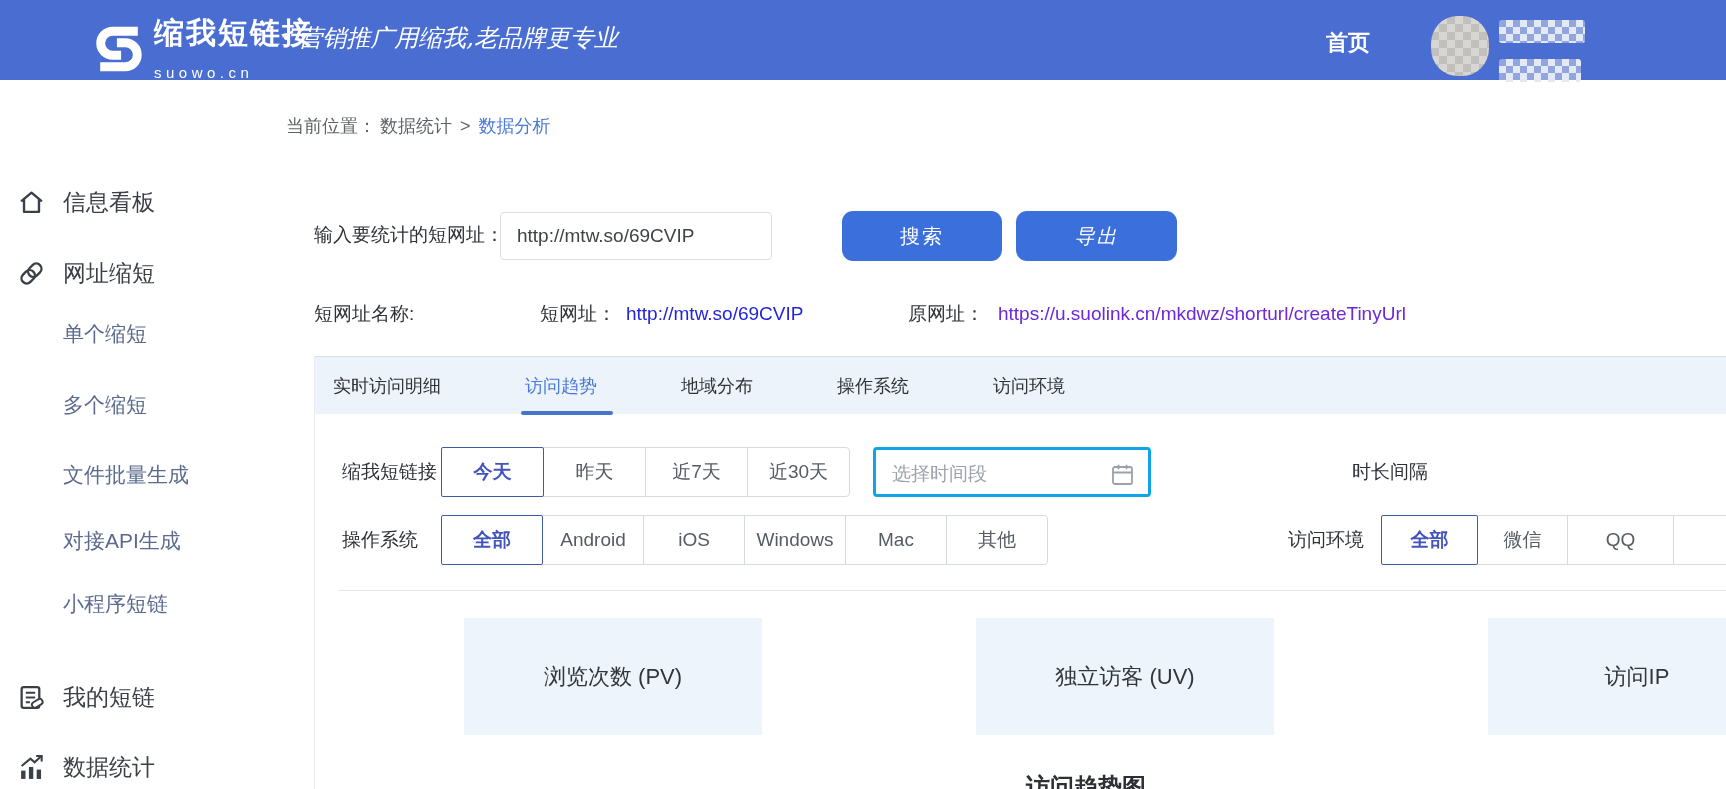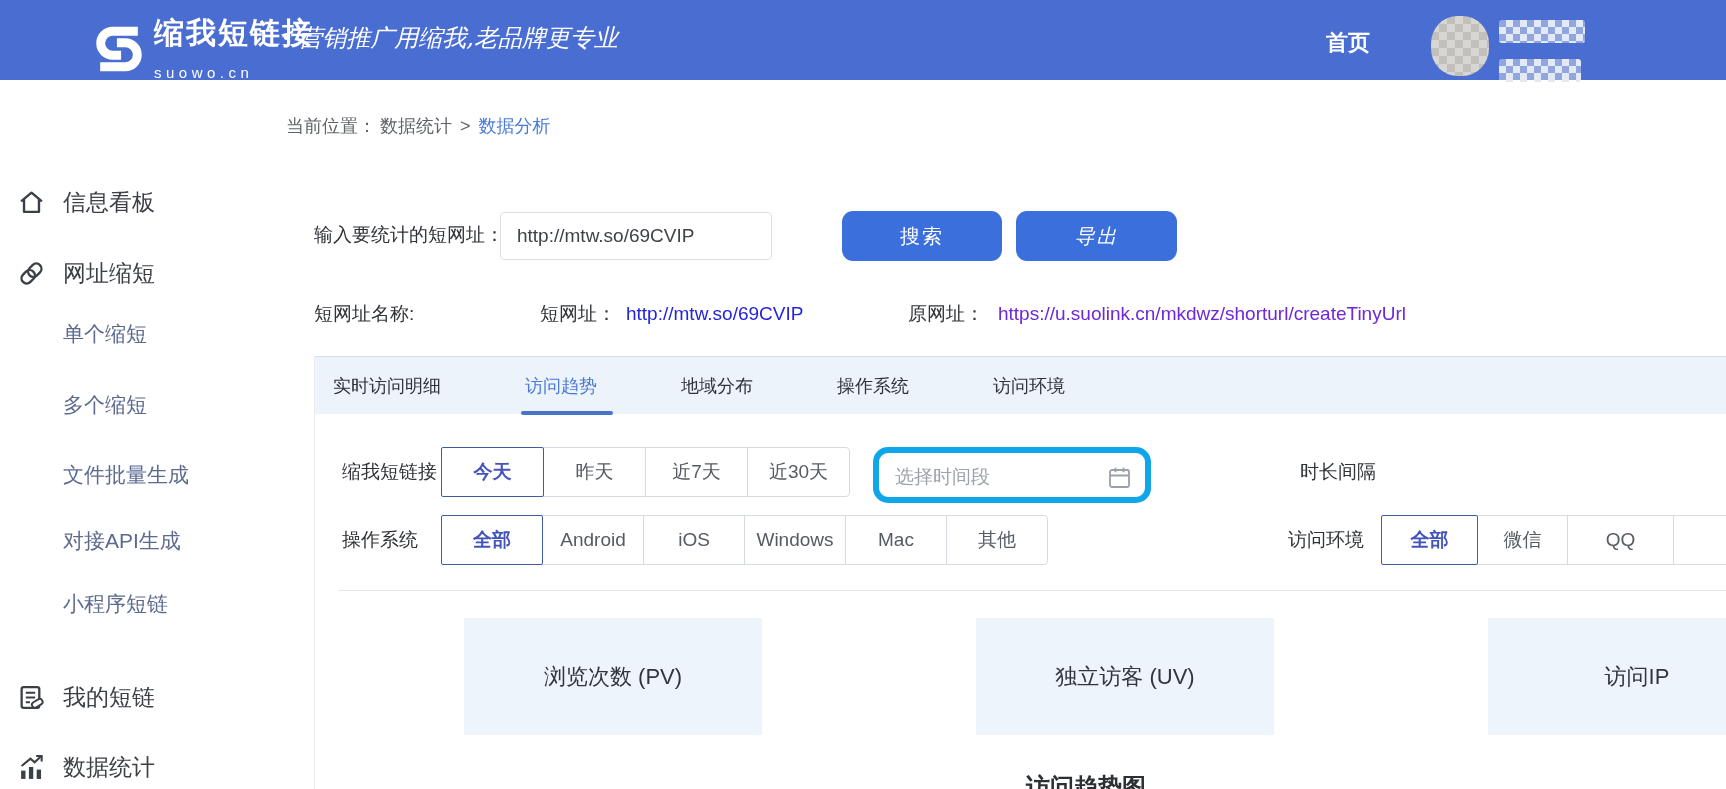--- a/index.html
+++ b/index.html
@@ -73,32 +73,32 @@
   .f-label { position:absolute; font-size:19px; color:#2f3338; height:50px; line-height:50px; }
   .opt-group { position:absolute; display:flex; }
   .opt { height:50px; line-height:48px; background:#fff; border:1px solid #d6dbe1; margin-left:-1px;
          font-size:19px; color:#555b63; text-align:center; cursor:pointer; position:relative; }
   .opt:first-child { margin-left:0; border-radius:4px 0 0 4px;font-weight:bold; }
   .opt:last-child { border-radius:0 4px 4px 0; }
   .opt.active { border-color:#3f5c9e; color:#4253bc; z-index:2; border-radius:2px; }
   .w103{width:103px;} .w102{width:102px;} .w97{width:97px;} .w93{width:93px;}
   .w91{width:91px;} .w107{width:107px;} .w62{width:62px;}
 
-  .date-picker { position:absolute; left:558px; top:91px; width:278px; height:56px; border:6px solid #0ea5e9;
-                 border-radius:15px; background:#fff; cursor:pointer; }
+  .date-picker { position:absolute; left:558px; top:91px; width:278px; height:50px; border:3px solid #0ea5e9;
+                 border-radius:4px; background:#fff; cursor:pointer; }
   .date-picker input { position:absolute; left:16px; top:0; width:210px; height:48px; border:none; outline:none;
                        font-size:19px; color:#3f4347; background:transparent;
                        font-family:"Liberation Sans","DejaVu Sans",sans-serif; }
   .date-picker input::placeholder { color:#9da3ab; }
   .cal-icon { position:absolute; right:14px; top:13px; width:23px; height:23px; }
 
   .row-a { top:91px; } .row-b { top:159px; }
   .pos-flabel-left { left:27px; }
   .pos-group-left { left:126px; }
-  .lbl-interval { left:985px;text-align:right; } .grp-interval { left:1068px; }
+  .lbl-interval { left:1037px;text-align:right; } .grp-interval { left:1068px; }
   .lbl-env { left:973px; } .grp-env { left:1066px; }
 
   .divider { position:absolute; left:24px; right:0; top:234px; height:1px; background:#e3e6ea; }
 
   .stat-card { position:absolute; top:262px; width:298px; height:117px; background:#eef4fb;
                display:flex; align-items:center; justify-content:center; font-size:22px; color:#32363c; }
   .card-1 { left:149px; } .card-2 { left:661px; } .card-3 { left:1173px; }
 
   .section-heading { position:absolute; left:641px; top:415px; width:260px; text-align:center;
                      font-size:24px; font-weight:bold; color:#2c2f33; }

